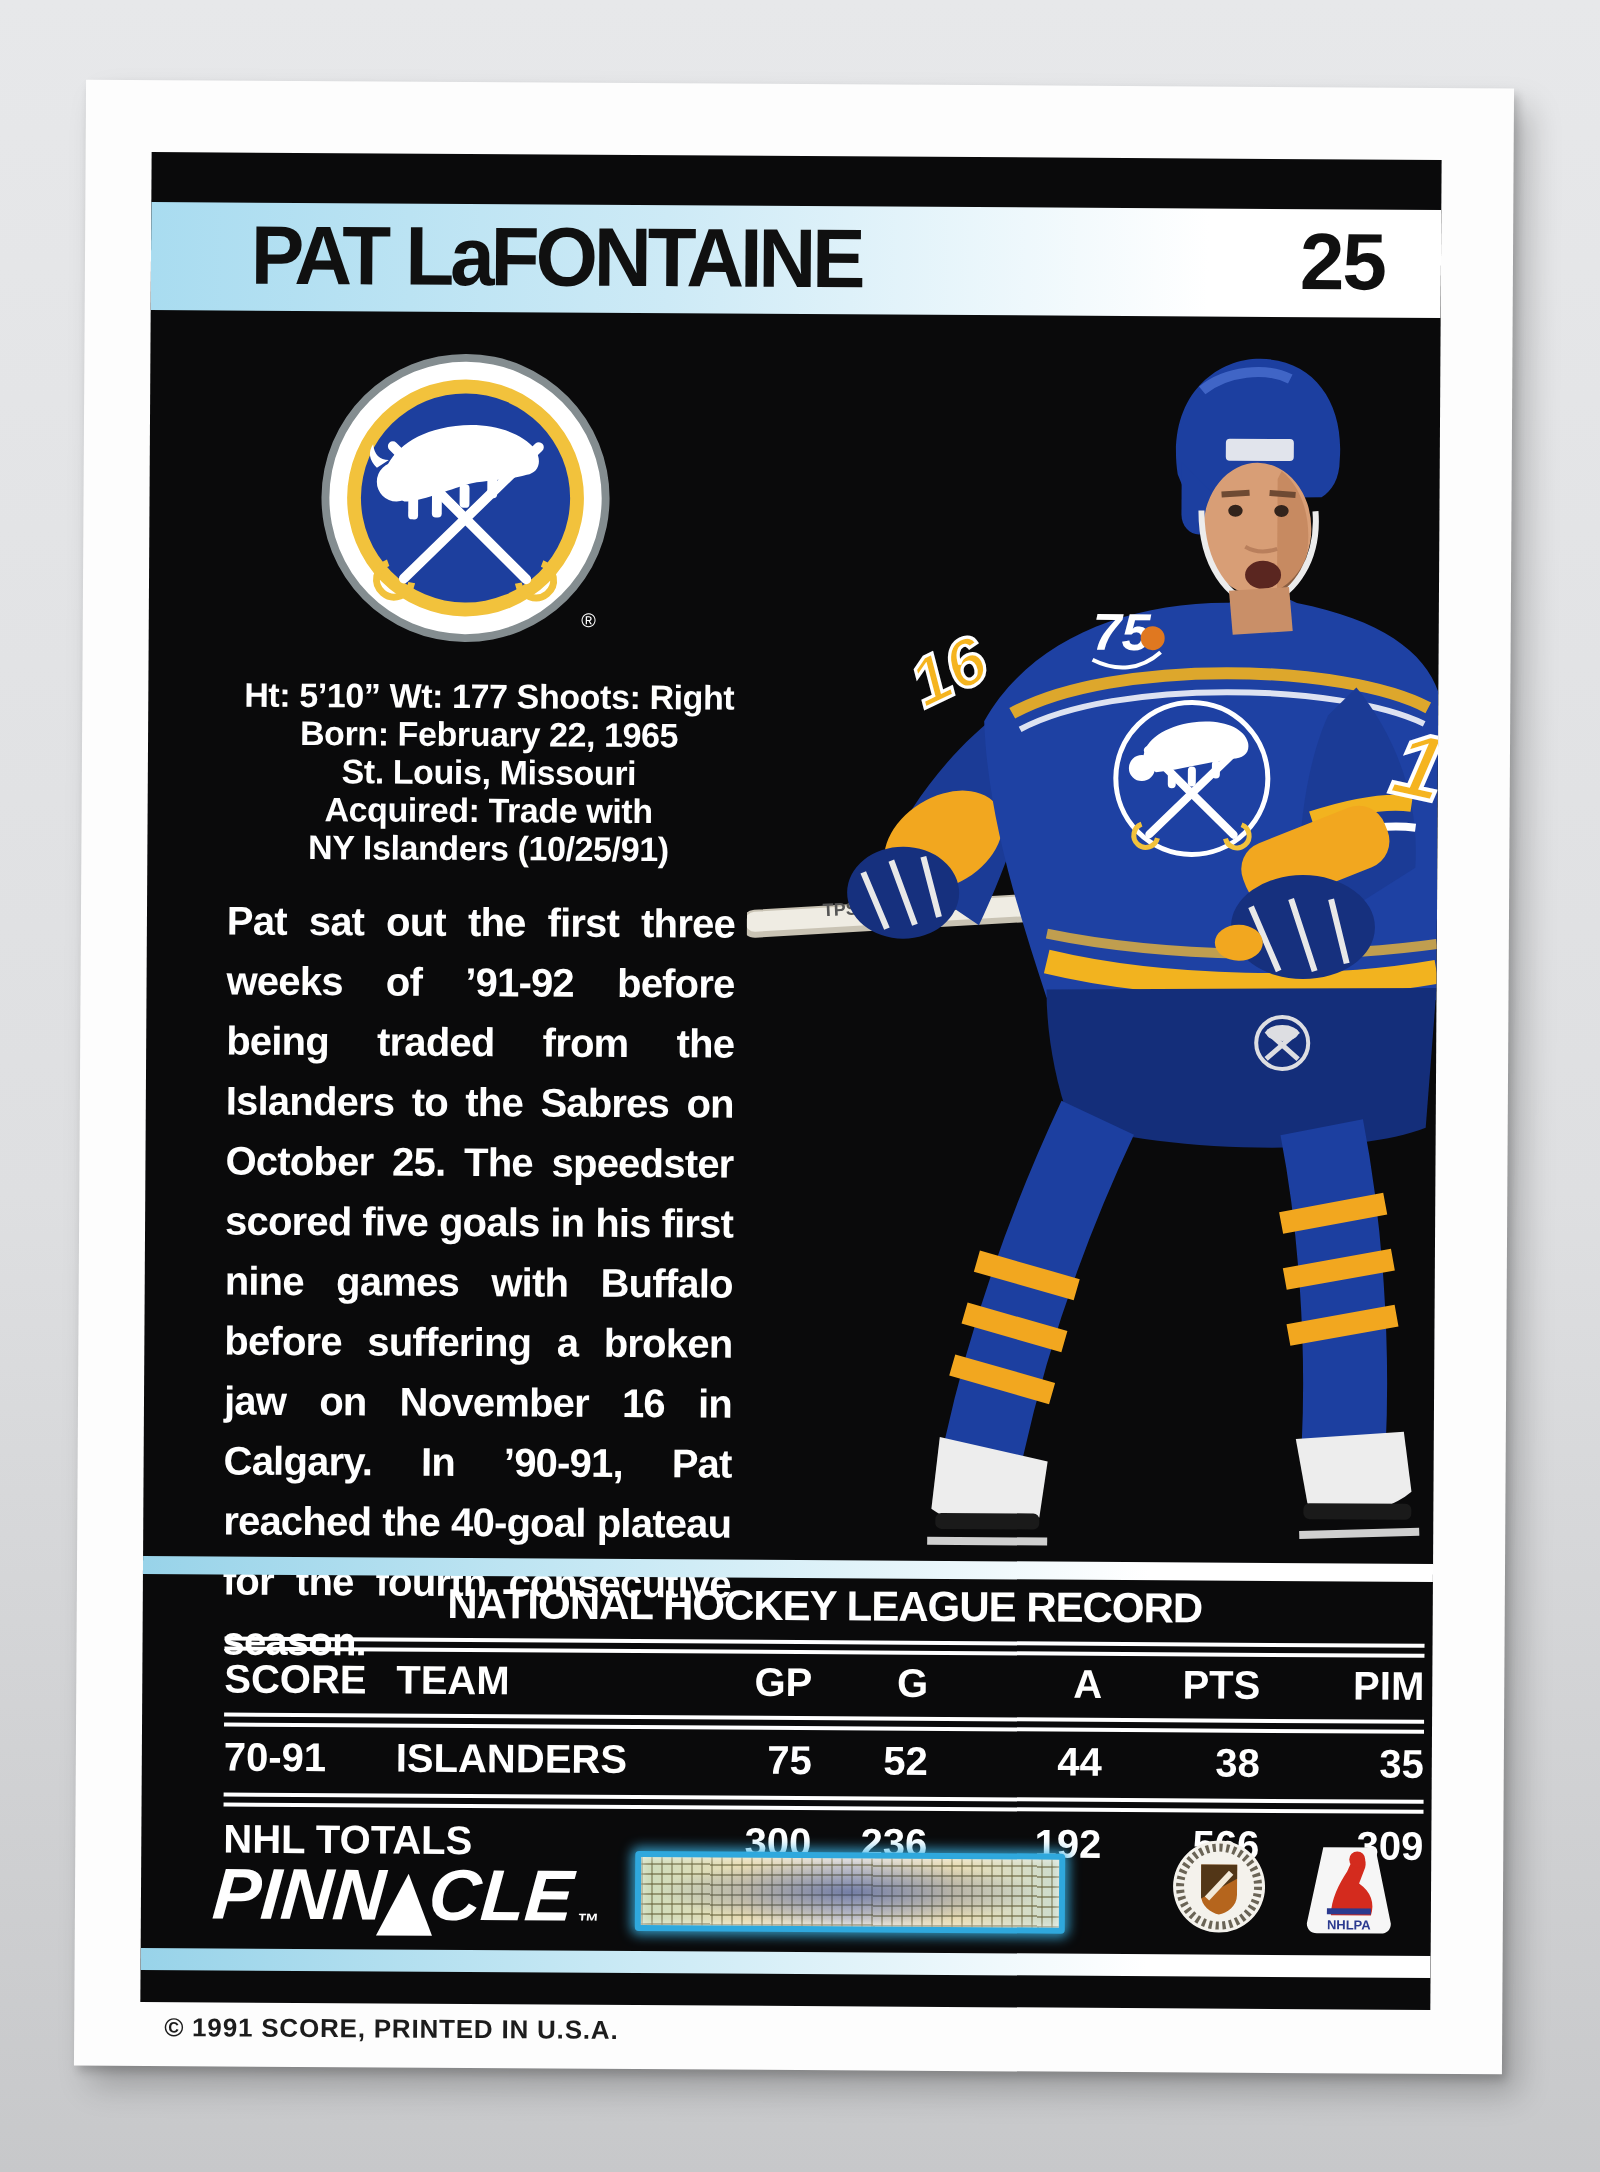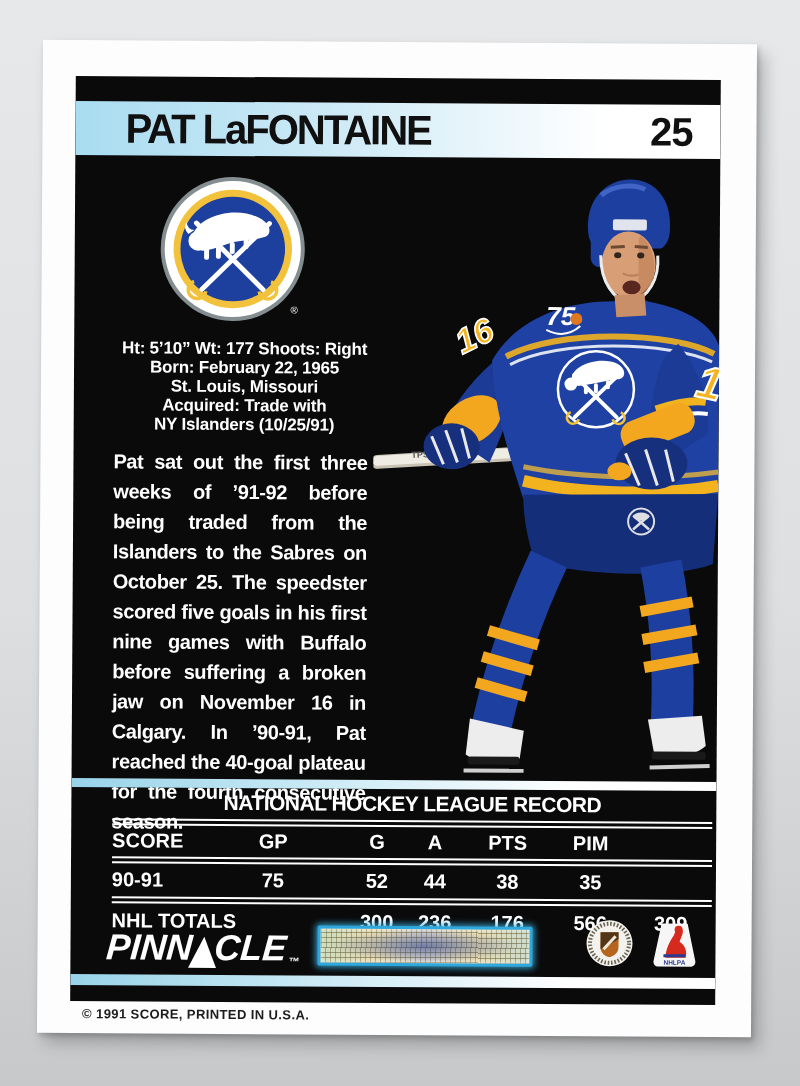--- a/index.html
+++ b/index.html
@@ -66,21 +66,21 @@
   .strip.s2 { top:898px; height:11px; }
 
   
   .tbl { position:absolute; left:41px; top:714px; width:600px; color:#fff; }
   .tbl .title { text-align:center; font-size:21px; font-weight:bold; letter-spacing:-0.5px; height:28px; }
   .dbl { height:7px; border-top:2px solid #fff; border-bottom:2px solid #fff; }
   .trow { display:grid; grid-template-columns:86px 150px 58px 58px 87px 79px 82px; align-items:center; }
   .trow.head { height:31px; font-size:20px; font-weight:bold; }
   .trow.data { height:33px; font-size:20px; font-weight:bold; }
   .trow.tot  { height:35px; font-size:20px; font-weight:bold; grid-template-columns:236px 58px 58px 87px 79px 82px; }
-  .trow .r { text-align:center; }
+  .trow .r { text-align:right; }
   .trow .l { text-align:left; }
 
   
   .pinnacle {
     position:absolute; left:36px; top:850px; color:#fff; font-weight:bold;
     font-style:italic; font-size:36px; letter-spacing:0px;
     display:flex; align-items:flex-end; transform:skewX(-4deg);
   }
   .pinnacle .tri {
     width:0; height:0; display:inline-block;
@@ -257,41 +257,43 @@
         </g>
       </svg>
 
       <div class="strip s1"></div>
 
       <div class="tbl">
         <div class="title">NATIONAL HOCKEY LEAGUE RECORD</div>
         <div class="dbl"></div>
         <div class="trow head">
           <span class="l">SCORE</span>
+          <span class="l">TEAM</span>
           <span class="r">GP</span>
           <span class="r">G</span>
           <span class="r">A</span>
           <span class="r">PTS</span>
           <span class="r">PIM</span>
         </div>
         <div class="dbl"></div>
         <div class="trow data">
-          <span class="l">90-91</span>
+          <span class="l">70-91</span>
+          <span class="l">ISLANDERS</span>
           <span class="r">75</span>
           <span class="r">52</span>
           <span class="r">44</span>
           <span class="r">38</span>
           <span class="r">35</span>
         </div>
         <div class="dbl"></div>
         <div class="trow tot">
           <span class="l">NHL TOTALS</span>
           <span class="r">300</span>
           <span class="r">236</span>
-          <span class="r">176</span>
+          <span class="r">192</span>
           <span class="r">566</span>
           <span class="r">309</span>
         </div>
       </div>
 
       <div class="pinnacle">
         <span>PINN</span>
         <span class="tri"></span>
         <span>CLE</span>
         <span class="tm">™</span>

